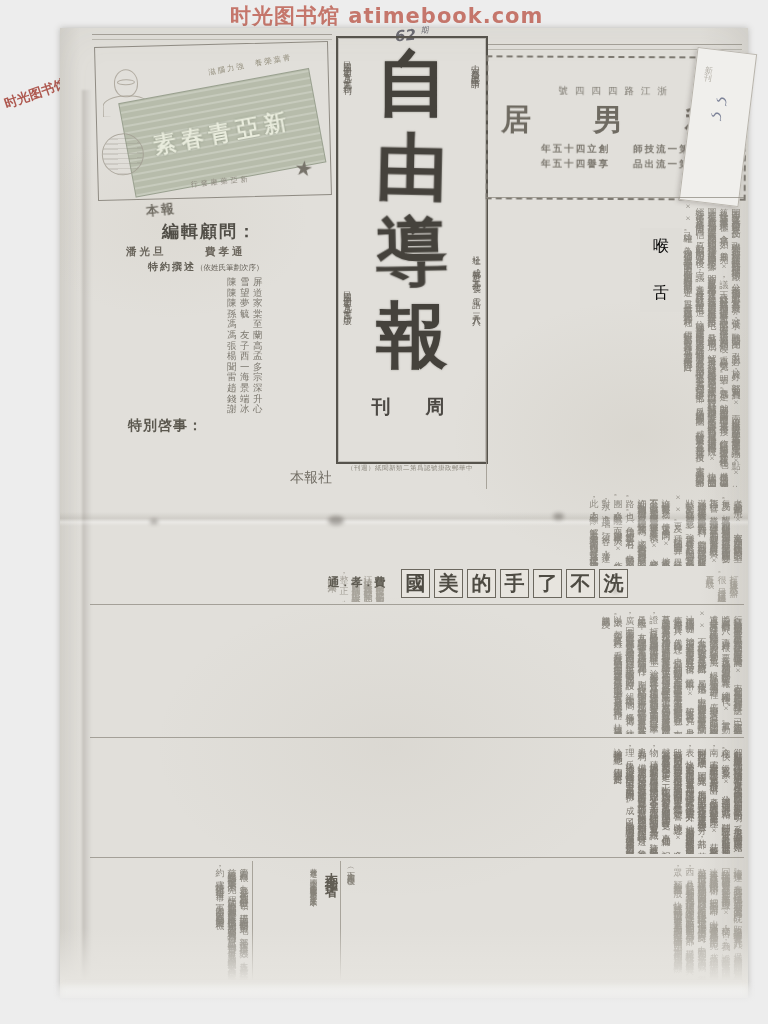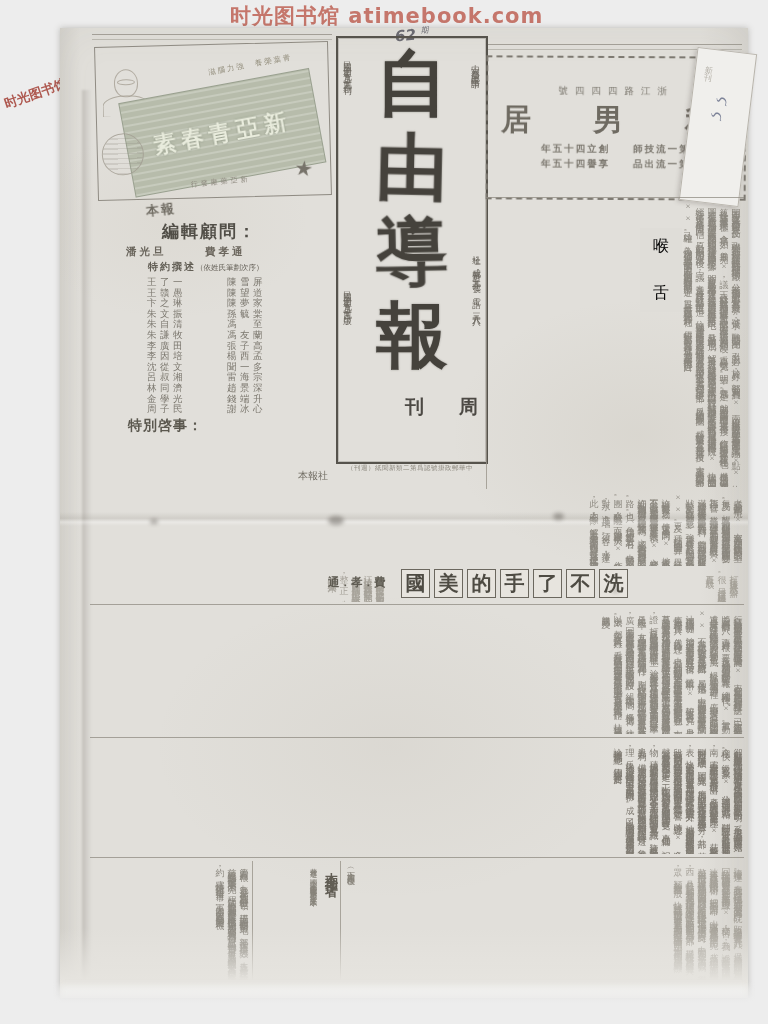--- a/index.html
+++ b/index.html
@@ -72,21 +72,21 @@
   #adv-h{left:162px;top:220px;font-size:17px;font-weight:bold;color:#514e47;letter-spacing:2px;filter:blur(.3px);}
   .topname{font-size:10.5px;font-weight:bold;letter-spacing:3px;color:#6b665d;}
   #adv-sub{left:148px;top:260px;font-size:10px;color:#615d54;}
   #adv-sub b{letter-spacing:2px;}
   #adv-sub .pn{font-size:7.5px;}
   .ncol{width:62px;display:flex;flex-direction:column;}
   .ncol .nm{font-size:9.5px;line-height:10.6px;letter-spacing:3.5px;color:#7c786f;filter:blur(.25px);white-space:nowrap;}
   
   #not-h{left:128px;top:417px;font-size:14px;font-weight:bold;color:#5b584f;letter-spacing:1px;}
   #not-b{left:140px;top:437px;width:198px;font-size:8px;line-height:10.5px;color:#807c73;filter:blur(.25px);}
-  #not-s{left:298px;top:469px;font-size:10px;color:#716d64;}
+  #not-s{left:290px;top:469px;font-size:14px;color:#716d64;}
   
   #ed-title{left:640px;top:228px;width:34px;background:#dfddd8;padding:8px 4px;display:flex;flex-direction:column;align-items:center;gap:26px;}
   
   #hlrow{left:390px;top:569px;width:238px;display:flex;flex-direction:row-reverse;gap:4px;}
   .hbox{width:27px;height:27px;border:1px solid #6b675e;background:rgba(233,231,225,.65);
     display:flex;align-items:center;justify-content:center;font-size:20px;font-weight:bold;color:#4e4b43;filter:blur(.3px);}
   #hl-author{left:328px;top:575px;font-size:11.5px;font-weight:bold;color:#5f5c53;}
   
   #authors{left:256px;top:862px;width:84px;height:128px;writing-mode:vertical-rl;overflow:hidden;}
   #authors .t{font-size:13px;font-weight:bold;letter-spacing:4px;color:#615d54;filter:blur(.3px);}
@@ -139,21 +139,21 @@
     <div class="abs v m-side" style="right:4px;top:20px;height:180px;">中宣部登記證申請中</div>
     <div class="abs v m-side" style="right:3px;top:210px;height:205px;">社址：成都路一二九弄七號　電話：三六八八一</div>
     <div class="abs v m-side" style="left:4px;top:16px;height:210px;">民國三十四年九月二十九日創刊</div>
     <div class="abs v m-side" style="left:4px;top:246px;height:175px;">民國三十四年九月二十九日出版</div>
     <div class="abs mast-title">
         <div class="mast-char">自</div>
         <div class="mast-char">由</div>
         <div class="mast-char">導</div>
         <div class="mast-char">報</div>
       </div>
-    <div class="abs m-issue" style="top:356px;text-align:right;">刊　周</div>
+    <div class="abs m-issue" style="top:356px;">刊　周</div>
   </div>
   <div id="mast-caption" class="abs">（刊週）紙聞新類二第爲認號掛政郵華中</div>
 
   <div id="adR" class="abs">
     <div class="addr">號四四四路江浙</div>
     <div class="nm">居　男　利</div>
     <div class="rw">年五十四立創　　師技流一第</div>
     <div class="rw">年五十四譽享　　品出流一第</div>
   </div>
 
@@ -162,35 +162,20 @@
     <div class="mk v">ϛ ϛ</div>
   </div>
 
   <div id="stamp" class="abs">本報</div>
   <div id="adv-h" class="abs">編輯顧問：</div>
   <div class="abs topname" style="left:126px;top:245px;">潘光旦</div>
   <div class="abs topname" style="left:205px;top:245px;">費孝通</div>
   <div id="adv-sub" class="abs">
     <b>特約撰述</b><span class="pn">（依姓氏筆劃次序）</span>
   </div>
-  <div class="abs ncol" style="left:147px;top:277px;">
-      <div class="nm">王了一</div>
-      <div class="nm">王贛愚</div>
-      <div class="nm">卞之琳</div>
-      <div class="nm">朱文振</div>
-      <div class="nm">朱自清</div>
-      <div class="nm">朱謙牧</div>
-      <div class="nm">李廣田</div>
-      <div class="nm">李因培</div>
-      <div class="nm">沈從文</div>
-      <div class="nm">呂叔湘</div>
-      <div class="nm">林同濟</div>
-      <div class="nm">金學光</div>
-      <div class="nm">周子民</div>
-    </div>
   <div class="abs ncol" style="left:227px;top:277px;">
       <div class="nm">陳雪屏</div>
       <div class="nm">陳望道</div>
       <div class="nm">陳夢家</div>
       <div class="nm">孫毓棠</div>
       <div class="nm">馮　至</div>
       <div class="nm">馮友蘭</div>
       <div class="nm">張子高</div>
       <div class="nm">楊西孟</div>
       <div class="nm">聞一多</div>

